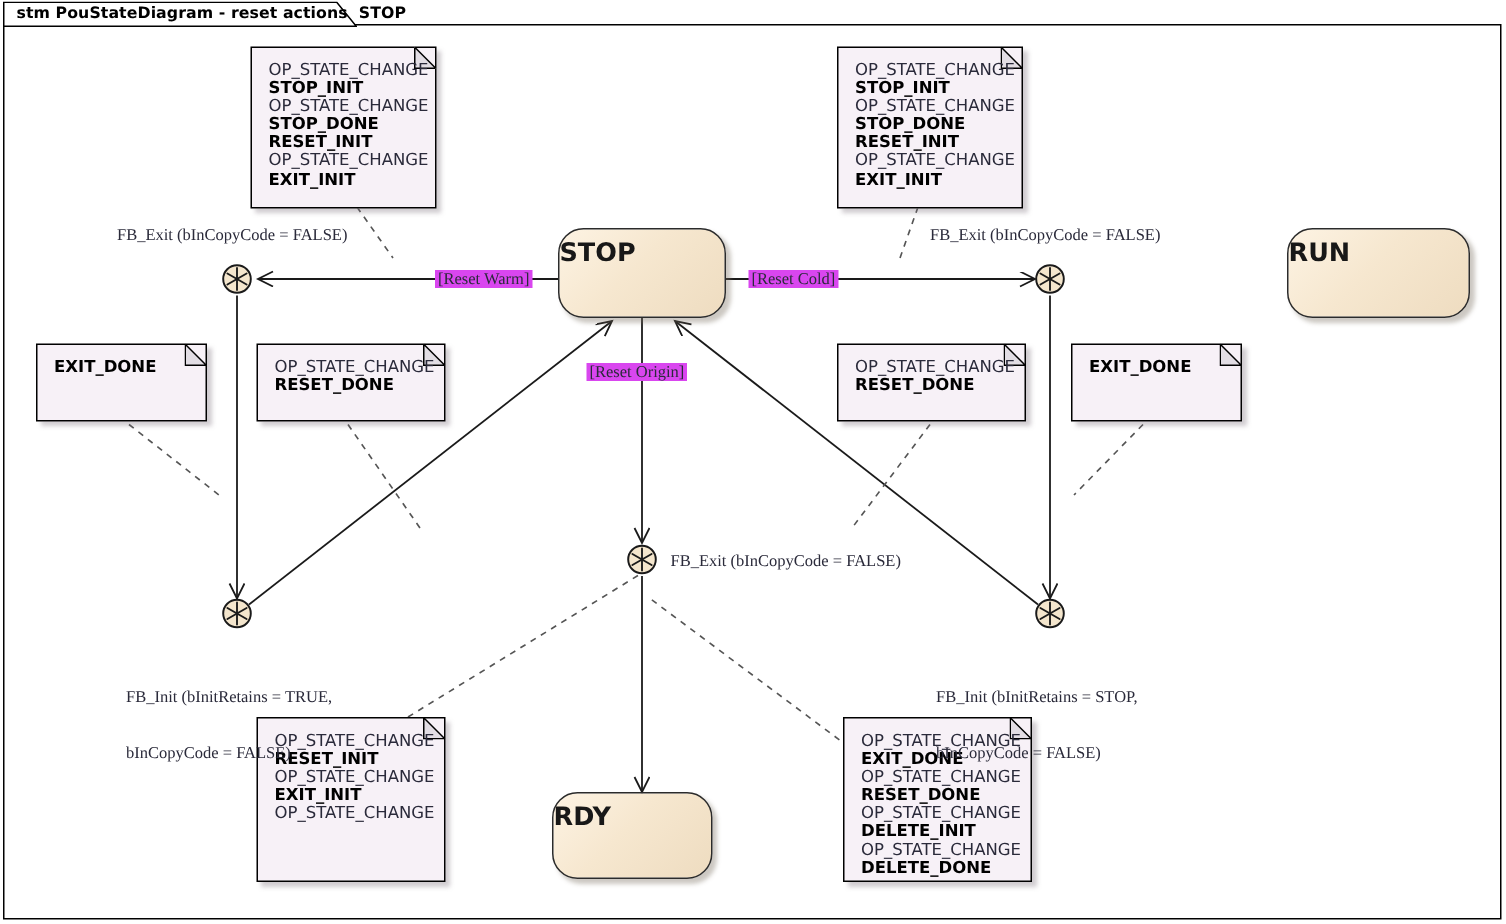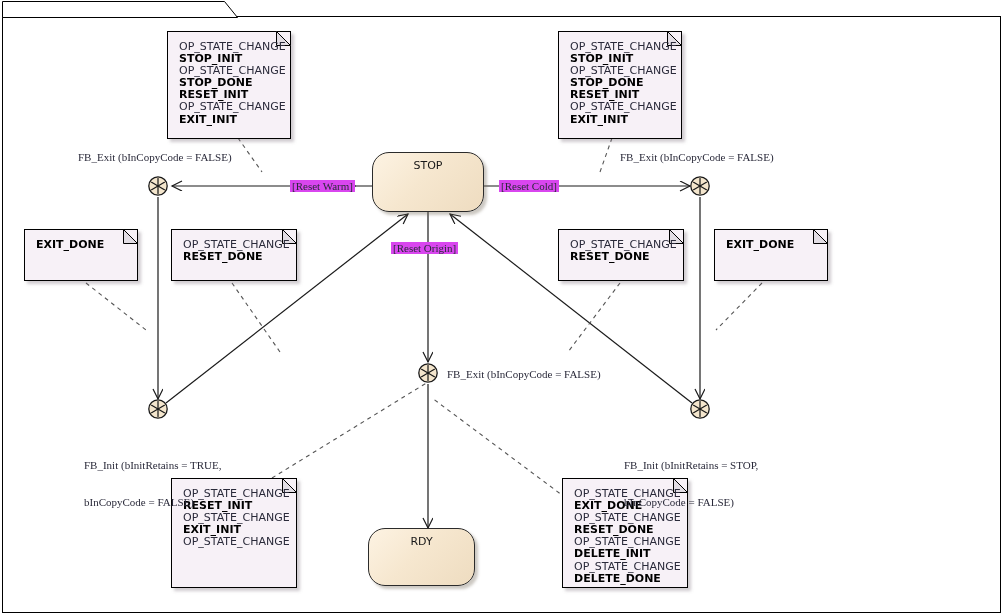--- a/index.html
+++ b/index.html
@@ -71,23 +71,23 @@
   .state {
     position: absolute;
     border: 1.3px solid #2b2b2b;
     border-radius: 17px;
     box-sizing: border-box;
     background: linear-gradient(135deg, #fdf3e3 0%, #f6e7cf 45%, #eedcc0 100%);
     box-shadow: 3px 3px 3px rgba(120,110,95,0.38);
     z-index: 3;
   }
   .state-label {
-    text-align: center;
-    font-size: 11px;
-    font-weight: normal;
+    text-align: left;
+    font-size: 17px;
+    font-weight: bold;
     color: #181818;
     margin-top: 6px;
     font-family: "DejaVu Sans", sans-serif;
   }
 
   
   .note {
     position: absolute;
     background: #f7f1f7;
     border: 1.1px solid #000000;
@@ -147,20 +147,21 @@
 <body>
 
 <div id="canvas">
 
   <div class="frame-border"></div>
 
   <div class="title-tab">
     <svg width="236" height="18" viewBox="0 0 236 18" xmlns="http://www.w3.org/2000/svg">
       <path d="M0.5,0.5 L222.5,0.5 L235.5,16.5 L0.5,16.5 Z" fill="#ffffff" stroke="#000000" stroke-width="1"></path>
     </svg>
+    <div class="tab-text">stm PouStateDiagram - reset actions  STOP</div>
   </div>
 
   <svg id="edges" viewBox="0 0 1004 616" xmlns="http://www.w3.org/2000/svg">
     <defs>
       <marker id="ohead" markerWidth="14" markerHeight="14" refX="11" refY="5" orient="auto" markerUnits="userSpaceOnUse">
         <path d="M1,0 L11,5 L1,10" fill="none" stroke="#1a1a1a" stroke-width="1.2"></path>
       </marker>
     </defs>
 
     <g stroke="#1a1a1a" stroke-width="1.2" fill="none">
@@ -193,20 +194,23 @@
       <path d="M762,283 L716,330"></path>
       <path d="M272,478 L428,382"></path>
       <path d="M566,498 L432,398"></path>
     </g>
   </svg>
 
   <div class="state" style="left:372px; top:152px; width:112px; height:60px;">
     <div class="state-label">STOP</div>
   </div>
 
+  <div class="state" style="left:858px; top:152px; width:122px; height:60px;">
+    <div class="state-label">RUN</div>
+  </div>
 
   <div class="state" style="left:368px; top:528px; width:107px; height:58px;">
     <div class="state-label">RDY</div>
   </div>
 
   <div class="junction" style="left:147px; top:175px;">
     <svg width="22" height="22" viewBox="0 0 22 22" xmlns="http://www.w3.org/2000/svg">
       <circle cx="11" cy="11" r="9.2" fill="#f4e6cd" stroke="#1a1a1a" stroke-width="1.3"></circle>
       <g stroke="#1a1a1a" stroke-width="1.25" stroke-linecap="round">
         <path d="M11,3.6 L11,18.4"></path>

